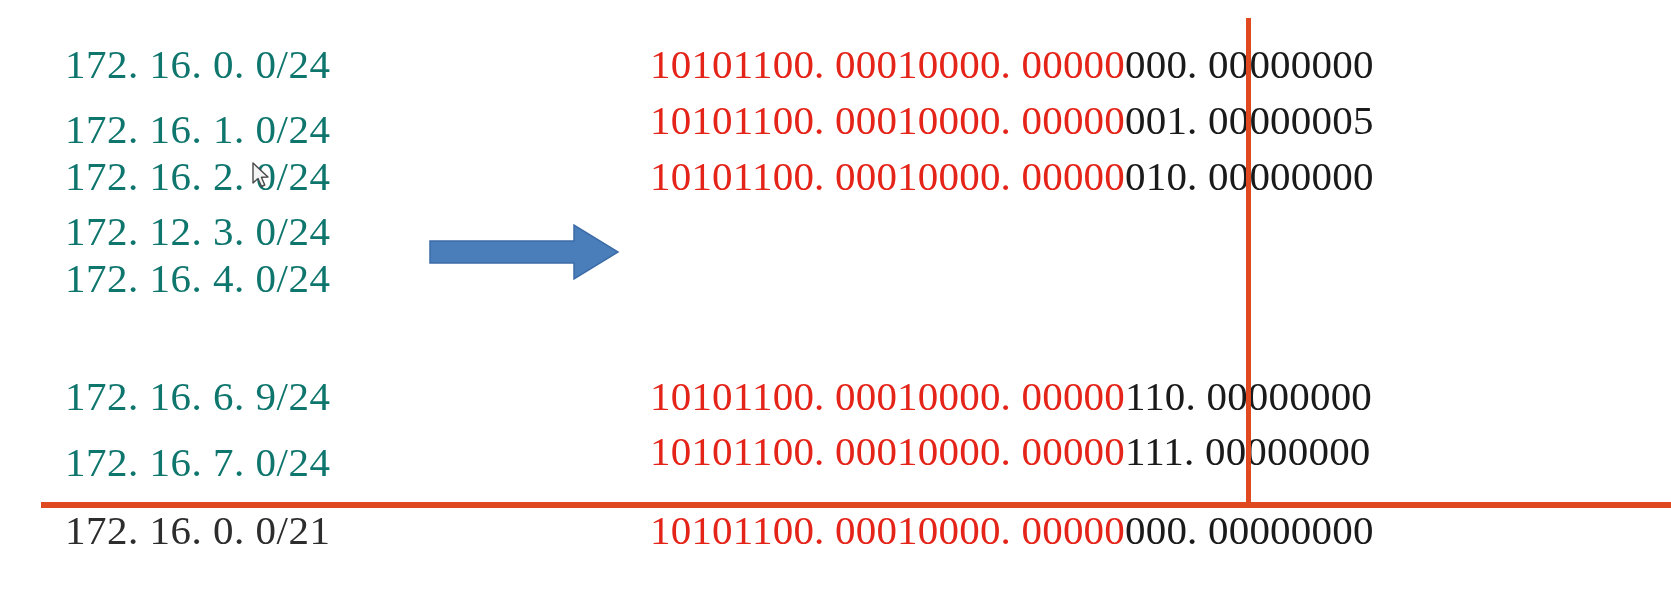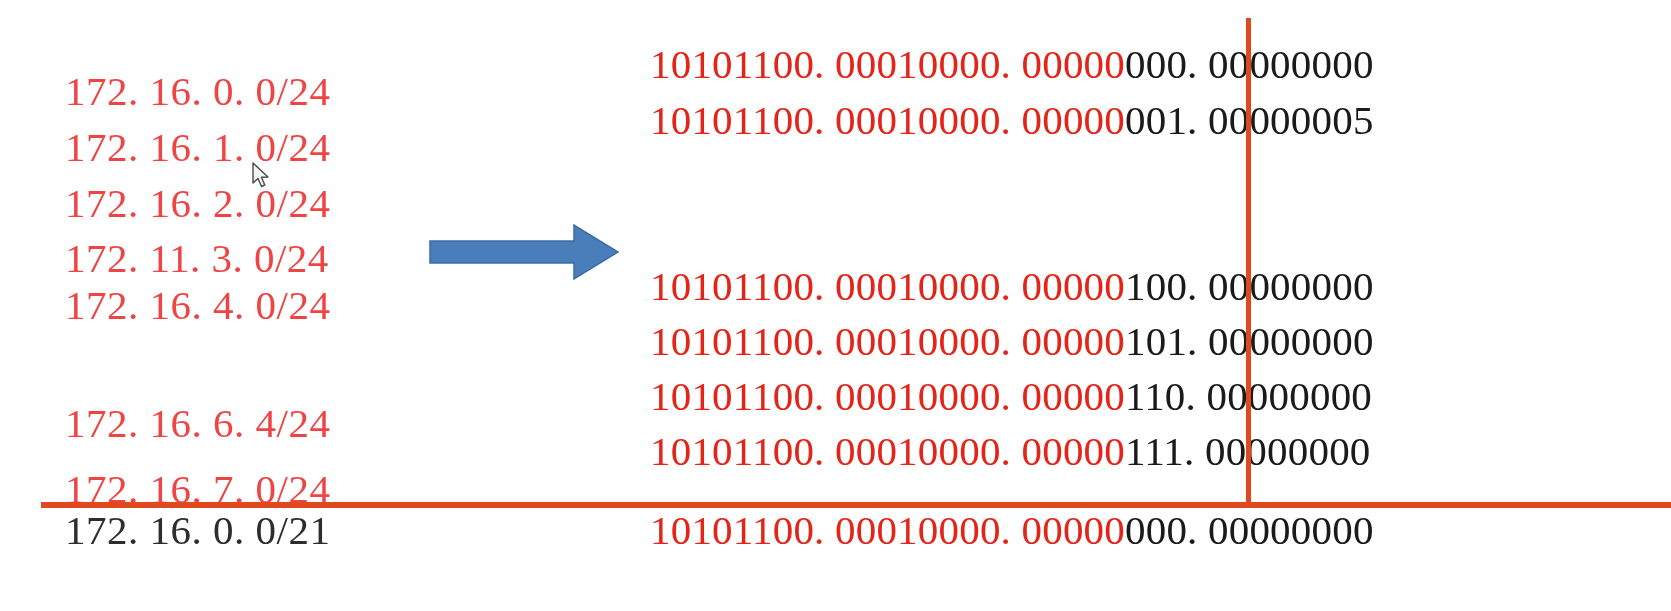--- a/index.html
+++ b/index.html
@@ -16,24 +16,23 @@
     overflow: hidden;
     font-family: "Liberation Serif", "DejaVu Serif", serif;
   }
 
   
   .cidr {
     position: absolute;
     left: 65px;
     font-size: 41px;
     line-height: 1;
-    color: #ef4444;
+    color: #0f766e;
     white-space: pre;
     letter-spacing: 0.5px;
-    margin-top: 27px;
   }
   .binary {
     position: absolute;
     left: 650px;
     font-size: 41px;
     line-height: 1;
     white-space: pre;
     letter-spacing: 0.2px;
   }
   .binary .pfx {
@@ -85,37 +84,36 @@
     position: absolute;
     pointer-events: none;
   }
 </style>
 </head>
 <body>
 
 <div id="canvas">
 
   <div class="cidr" style="top:44px">172. 16. 0. 0/24</div>
-  <div class="cidr" style="top:100px">172. 16. 1. 0/24</div>
+  <div class="cidr" style="top:109px">172. 16. 1. 0/24</div>
   <div class="cidr" style="top:156px">172. 16. 2. 0/24</div>
-  <div class="cidr" style="top:211px">172. 11. 3. 0/24</div>
+  <div class="cidr" style="top:211px">172. 12. 3. 0/24</div>
   <div class="cidr" style="top:258px">172. 16. 4. 0/24</div>
-  <div class="cidr" style="top:376px">172. 16. 6. 4/24</div>
+  <div class="cidr" style="top:376px">172. 16. 6. 9/24</div>
   <div class="cidr" style="top:442px">172. 16. 7. 0/24</div>
 
   <div class="arrow" style="left:428px; top:222px;">
     <svg width="192" height="60" viewBox="0 0 192 60" xmlns="http://www.w3.org/2000/svg">
       <path d="M 2 19 L 146 19 L 146 3 L 190 30 L 146 57 L 146 41 L 2 41 Z" fill="#4a7ebb" stroke="#3c6ca8" stroke-width="1.5" stroke-linejoin="miter"></path>
     </svg>
   </div>
 
   <div class="binary" style="top:44px"><span class="pfx">10101100. 00010000. 00000</span><span class="sfx">000. 00000000</span></div>
   <div class="binary" style="top:100px"><span class="pfx">10101100. 00010000. 00000</span><span class="sfx">001. 00000005</span></div>
-  <div class="binary" style="top:266px"><span class="pfx">10101100. 00010000. 00000</span><span class="sfx">100. 00000000</span></div>
-  <div class="binary" style="top:321px"><span class="pfx">10101100. 00010000. 00000</span><span class="sfx">101. 00000000</span></div>
+  <div class="binary" style="top:156px"><span class="pfx">10101100. 00010000. 00000</span><span class="sfx">010. 00000000</span></div>
   <div class="binary" style="top:376px"><span class="pfx">10101100. 00010000. 00000</span><span class="sfx">110. 00000000</span></div>
   <div class="binary" style="top:431px"><span class="pfx">10101100. 00010000. 00000</span><span class="sfx">111. 00000000</span></div>
 
   <div class="v-rule" style="left:1246px; top:18px; height:490px;"></div>
 
   <div class="h-rule" style="left:41px; top:502px; width:1630px;"></div>
 
   <div class="summary-cidr" style="top:510px">172. 16. 0. 0/21</div>
   <div class="summary-binary" style="top:510px"><span class="pfx" style="color:#e52419">10101100. 00010000. 00000</span><span class="sfx" style="color:#1a1a1a">000. 00000000</span></div>
 

